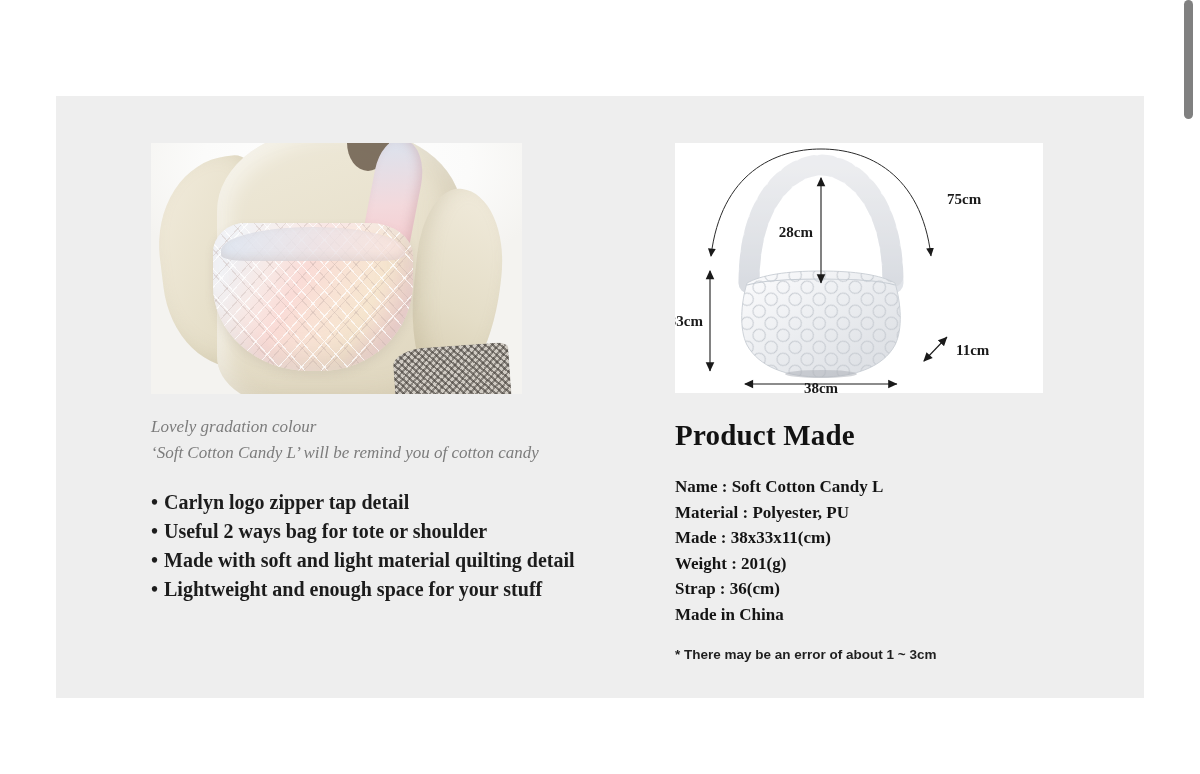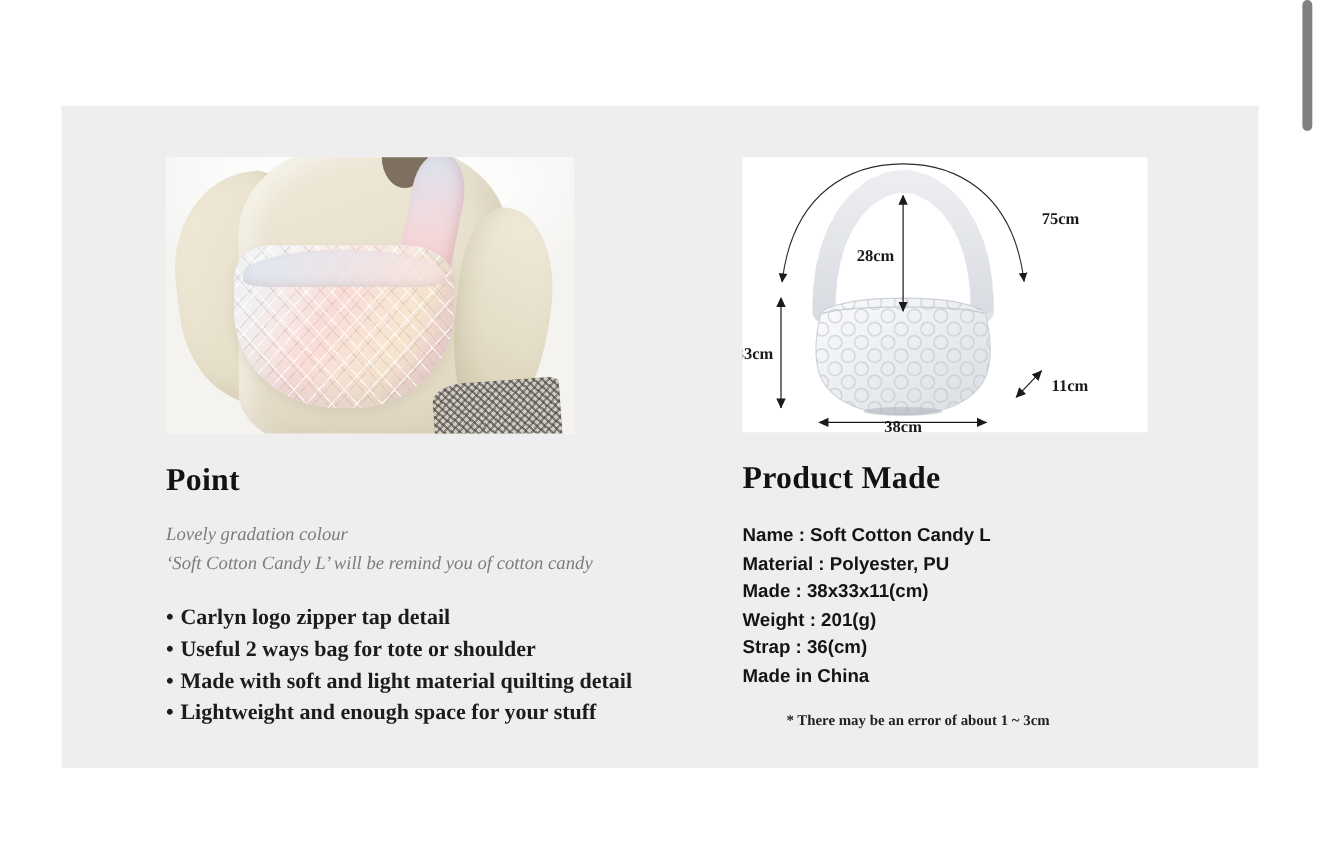--- a/index.html
+++ b/index.html
@@ -213,36 +213,35 @@
     font-weight: bold;
     font-size: 20px;
     line-height: 29px;
     color: #1c1c1c;
     white-space: nowrap;
   }
   .bullet-dot { margin-right: 6px; }
 
   .spec-block { margin-top: 22px; }
   .spec-line {
-    font-family: Liberation Sans, sans-serif;
+    font-family: Liberation Serif, serif;
     font-weight: bold;
     font-size: 17px;
     line-height: 25.5px;
     color: #141414;
     white-space: nowrap;
   }
 
   .footnote {
     margin-top: 20px;
-    font-family: Liberation Serif, serif;
+    font-family: Liberation Sans, sans-serif;
     font-weight: bold;
     font-size: 13.5px;
     color: #1f1f1f;
     white-space: nowrap;
-    margin-left: 40px;
   }
 </style>
 </head>
 <body>
 
 <div id="page">
 
   <div class="scrollbar-track">
     <div class="scrollbar-thumb"></div>
   </div>
@@ -260,21 +259,20 @@
           <div class="ph-sleeve-r"></div>
           <div class="ph-skirt"></div>
           <div class="ph-strap"></div>
           <div class="ph-bag">
             <div class="ph-quilt"></div>
             <div class="ph-bag-top"></div>
           </div>
         </div>
       </div>
 
-      <h2 class="section-title">Point</h2>
 
       <div class="subtitle-block">
         <div class="subtitle-line">Lovely gradation colour</div>
         <div class="subtitle-line">‘Soft Cotton Candy L’ will be remind you of cotton candy</div>
       </div>
 
       <ul class="bullets">
         <li class="bullet">
           <span class="bullet-dot">•</span><span>Carlyn logo zipper tap detail</span>
         </li>

